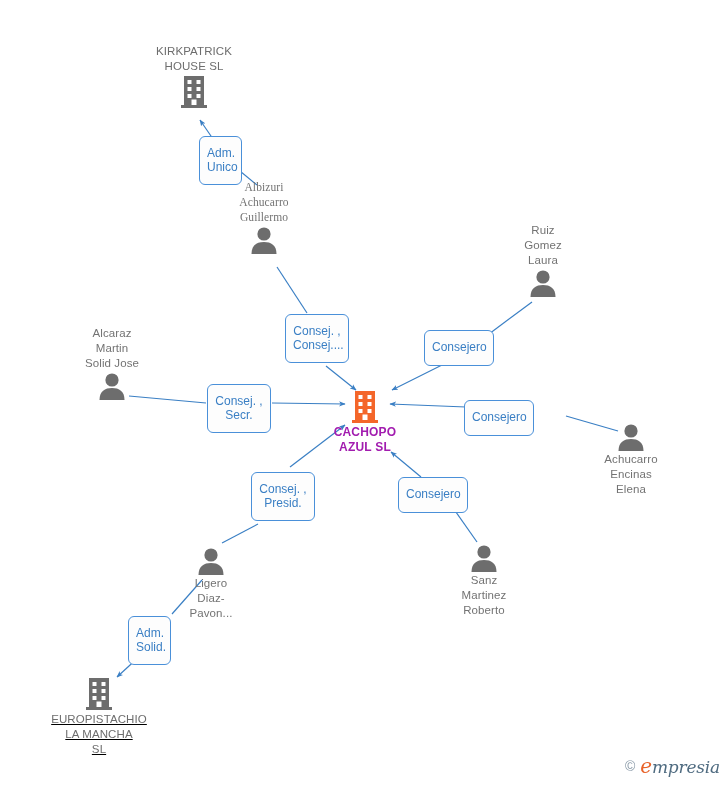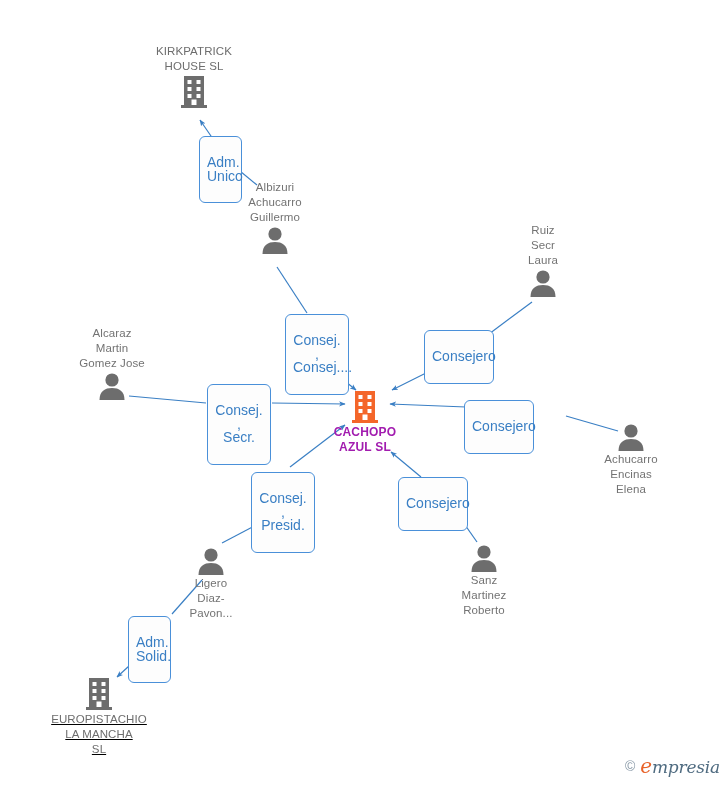--- a/index.html
+++ b/index.html
@@ -50,23 +50,23 @@
   .node-icon {
     display: block;
     margin: 0 auto;
   }
   .edge-label {
     position: absolute;
     background: #fdfdfd;
     border: 1.3px solid #4a90d9;
     border-radius: 6px;
     color: #3a7fc4;
-    font-size: 14px;
+    font-size: 12px;
     line-height: 13.5px;
-    padding: 19px 7px;
+    padding: 10px 7px;
     text-align: center;
     white-space: pre-line;
     box-sizing: border-box;
   }
   .watermark {
     position: absolute;
     right: 8px;
     bottom: 8px;
     display: flex;
     align-items: center;
@@ -134,44 +134,44 @@
       <rect x="8.5" y="6" width="4" height="4" fill="#ffffff"></rect>
       <rect x="17.5" y="6" width="4" height="4" fill="#ffffff"></rect>
       <rect x="8.5" y="13" width="4" height="4" fill="#ffffff"></rect>
       <rect x="17.5" y="13" width="4" height="4" fill="#ffffff"></rect>
       <rect x="8.5" y="20" width="4" height="4" fill="#ffffff"></rect>
       <rect x="17.5" y="20" width="4" height="4" fill="#ffffff"></rect>
       <rect x="12.5" y="25.5" width="5" height="5.5" fill="#ffffff"></rect>
     </svg>
   </div>
 
-  <div class="node" style="left:275px; top:180px;">
+  <div class="node" style="left:264px; top:180px;font-family:Liberation Serif, serif;">
     <div class="node-label">Albizuri
 Achucarro
 Guillermo</div>
     <svg class="node-icon" width="30" height="30" viewBox="0 0 30 30">
       <circle cx="15" cy="9" r="6.6" fill="#6d6d6d"></circle>
       <path d="M 2.5 29 C 2.5 20 8 17 15 17 C 22 17 27.5 20 27.5 29 Z" fill="#6d6d6d"></path>
     </svg>
   </div>
 
   <div class="node" style="left:543px; top:223px;">
     <div class="node-label">Ruiz
-Secr
+Gomez
 Laura</div>
     <svg class="node-icon" width="30" height="30" viewBox="0 0 30 30">
       <circle cx="15" cy="9" r="6.6" fill="#6d6d6d"></circle>
       <path d="M 2.5 29 C 2.5 20 8 17 15 17 C 22 17 27.5 20 27.5 29 Z" fill="#6d6d6d"></path>
     </svg>
   </div>
 
   <div class="node" style="left:112px; top:326px;">
     <div class="node-label">Alcaraz
 Martin
-Gomez Jose</div>
+Solid Jose</div>
     <svg class="node-icon" width="30" height="30" viewBox="0 0 30 30">
       <circle cx="15" cy="9" r="6.6" fill="#6d6d6d"></circle>
       <path d="M 2.5 29 C 2.5 20 8 17 15 17 C 22 17 27.5 20 27.5 29 Z" fill="#6d6d6d"></path>
     </svg>
   </div>
 
   <div class="node" style="left:365px; top:389px;">
     <svg class="node-icon" width="30" height="36" viewBox="0 0 30 36">
       <rect x="5" y="2" width="20" height="29" fill="#f4662a"></rect>
       <rect x="2" y="31" width="26" height="3" fill="#f4662a"></rect>

